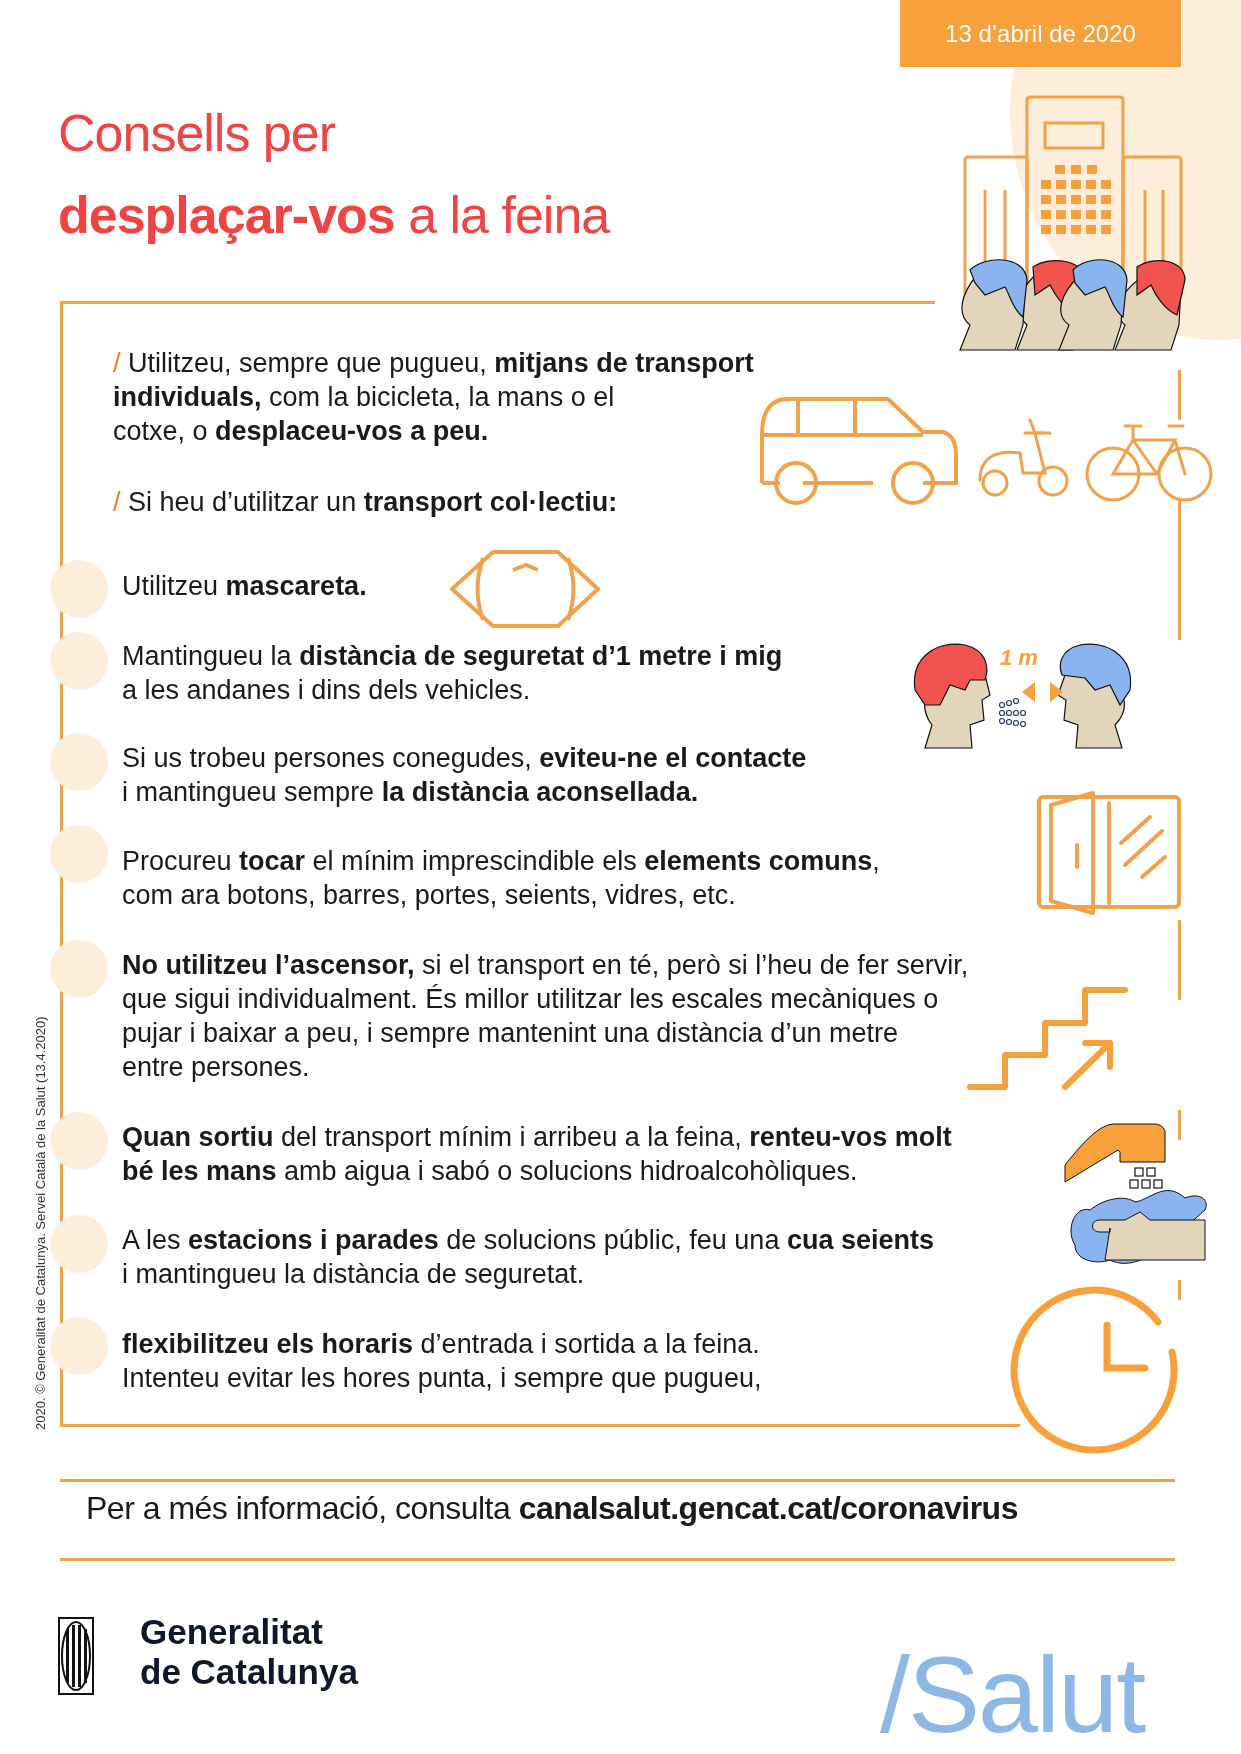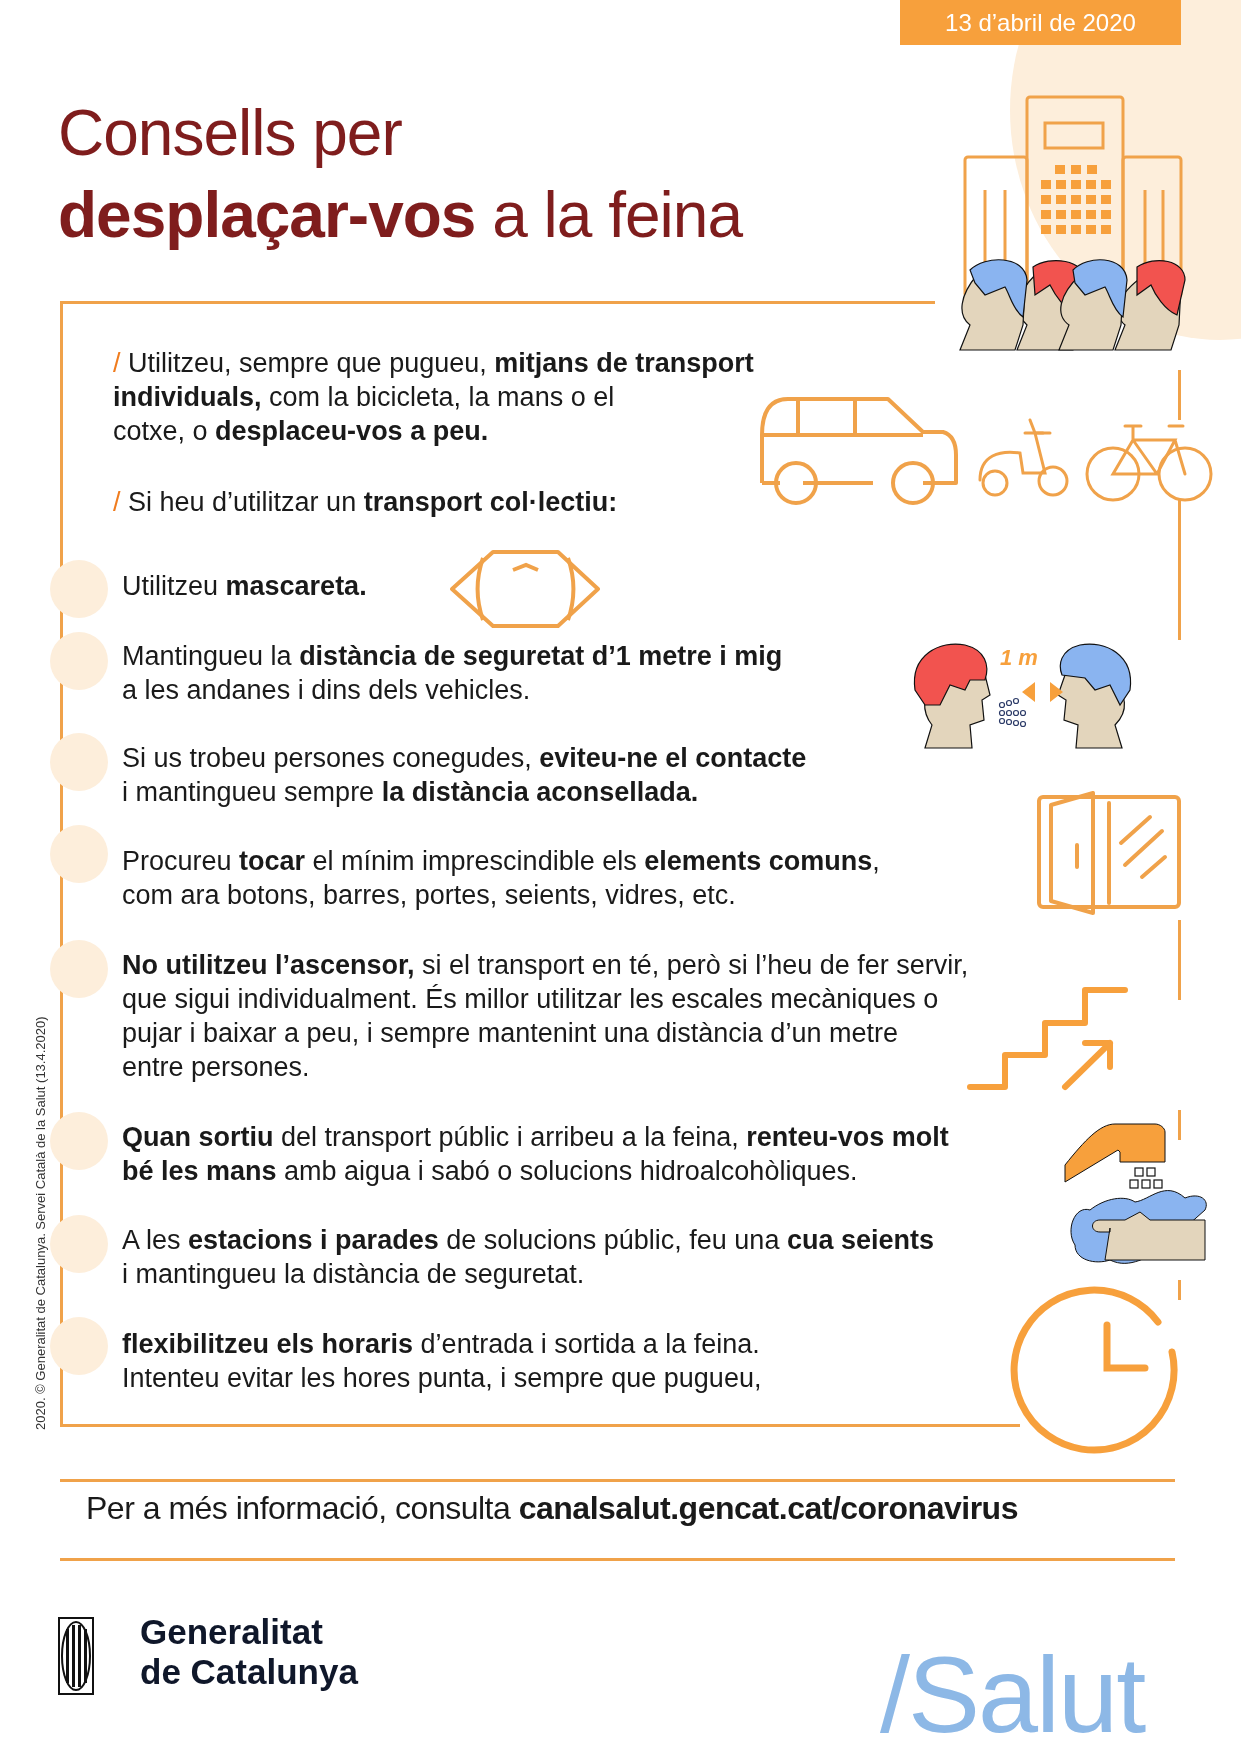--- a/index.html
+++ b/index.html
@@ -1,22 +1,22 @@
 <!DOCTYPE html>
 <html><head>
 <meta charset="utf-8">
 <style>
   html, body { margin:0; padding:0; }
   body { width:1241px; height:1754px; position:relative; background:#ffffff; overflow:hidden;
          font-family:"Liberation Sans", sans-serif; color:#1a1a1a; }
   .abs { position:absolute;font-style:italic; }
   .bg-blob { position:absolute; left:1010px; top:-120px; width:420px; height:460px; border-radius:50%; background:#fdeedb; }
-  .date-badge { position:absolute; left:900px; top:0; width:281px; height:45px; background:#f7a03c; color:#fff;
+  .date-badge { position:absolute; left:900px; top:0; width:281px; height:67px; background:#f7a03c; color:#fff;
                 font-size:24px; display:flex; align-items:center; justify-content:center; }
-  .title { position:absolute; left:58px; top:92px; font-size:64px; line-height:82px; letter-spacing:-1px; color:#7f1d1d; }
+  .title { position:absolute; left:58px; top:92px; font-size:52px; line-height:82px; letter-spacing:-1px; color:#ef4444; }
   .title .l1 { display:block; }
   .title .l2 b { font-weight:bold; }
   .frame-top { position:absolute; left:60px; top:301px; width:875px; height:3px; background:#f0a24a; }
   .frame-left { position:absolute; left:60px; top:301px; width:3px; height:1126px; background:#f0a24a; }
   .frame-bottom { position:absolute; left:60px; top:1424px; width:960px; height:3px; background:#f0a24a; }
   .vseg { position:absolute; width:3px; background:#f0a24a; }
   .intro { position:absolute; left:113px; font-size:27px; line-height:34px; color:#1a1a1a; }
   .slash { color:#f07c1e; font-weight:normal; }
   .tip { position:absolute; left:122px; font-size:27px; line-height:34px; color:#1a1a1a; }
   .dot { position:absolute; left:50px; width:58px; height:58px; border-radius:50%; background:#fdeedb; }
@@ -207,21 +207,21 @@
 </div>
 <svg style="left:965px;top:965px" width="170" height="130" viewBox="0 0 170 130">
   <g fill="none" stroke="#f7a03c" stroke-width="6" stroke-linecap="round" stroke-linejoin="round">
     <path d="M5 122 L40 122 L40 90 L80 90 L80 58 L120 58 L120 25 L160 25"></path>
     <path d="M100 122 L145 78 M120 78 L145 78 L145 102"></path>
   </g>
 </svg>
 
 <div class="dot" style="top:1112px"></div>
 <div class="tip" style="top:1120px">
-  <div><b>Quan sortiu</b><span> del transport públic i arribeu a la feina, </span><b>renteu-vos molt</b></div>
+  <div><b>Quan sortiu</b><span> del transport mínim i arribeu a la feina, </span><b>renteu-vos molt</b></div>
   <div><b>bé les mans</b><span> amb aigua i sabó o solucions hidroalcohòliques.</span></div>
 </div>
 <svg style="left:1060px;top:1120px" width="150" height="150" viewBox="0 0 150 150">
   <path d="M5 45 L5 62 L58 30 L60 32 L60 42 L105 42 L105 12 C105 8,100 4,95 4 L55 4 C40 4,25 20,5 45Z" fill="#f7a03c" stroke="#111" stroke-width="1"></path>
   <g fill="none" stroke="#111" stroke-width="1.2">
     <rect x="75" y="48" width="8" height="8"></rect>
       <rect x="87" y="48" width="8" height="8"></rect>
     <rect x="70" y="60" width="8" height="8"></rect>
       <rect x="82" y="60" width="8" height="8"></rect>
       <rect x="94" y="60" width="8" height="8"></rect>

